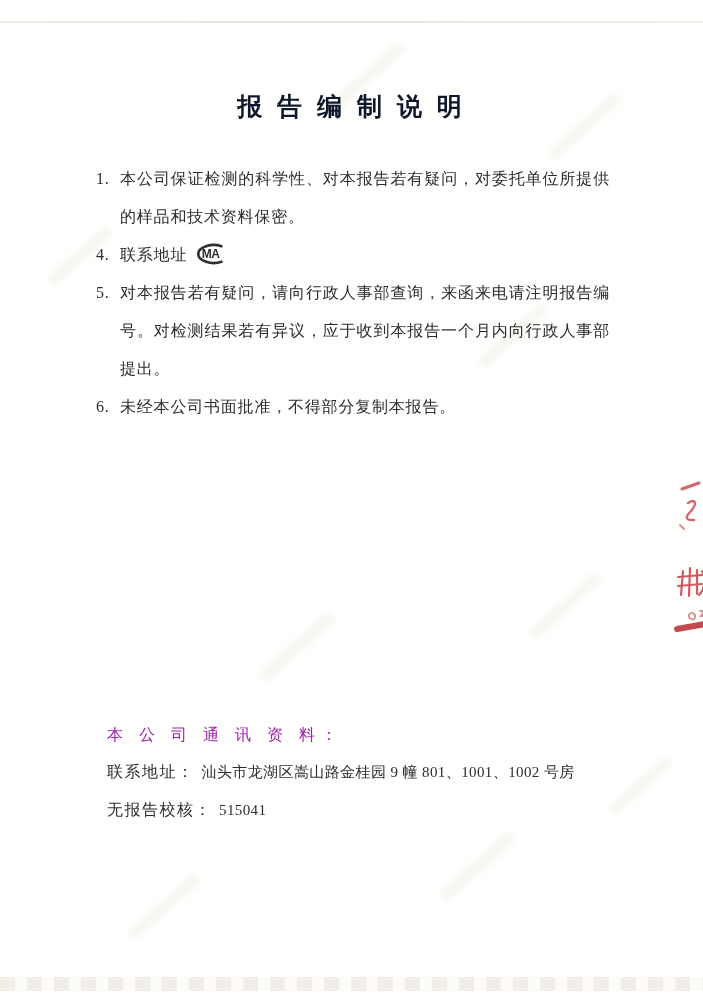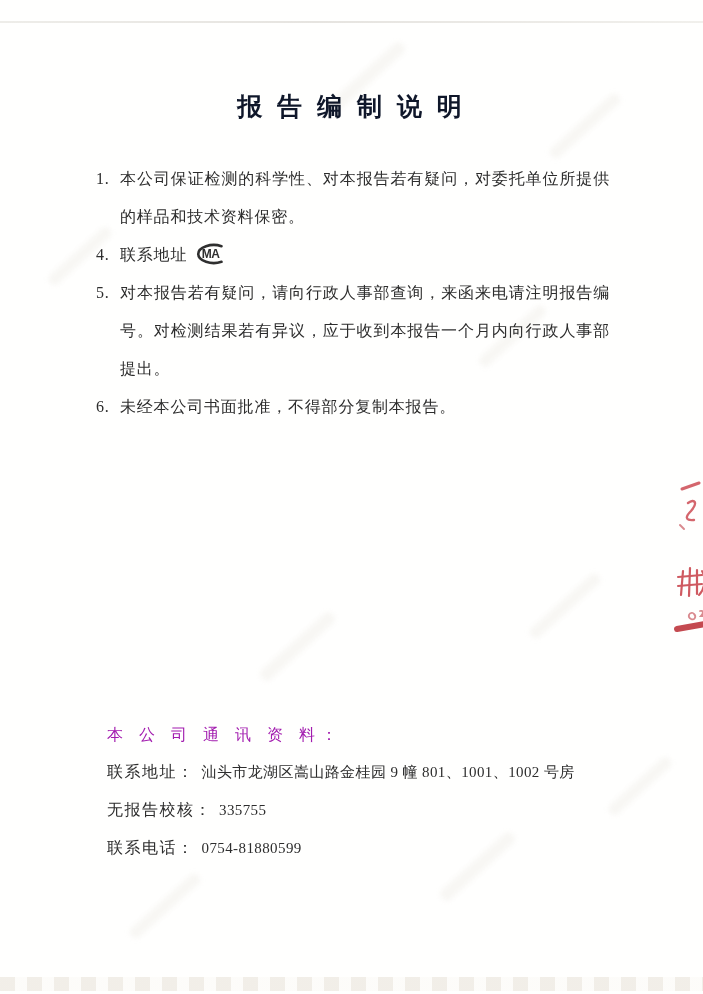--- a/index.html
+++ b/index.html
@@ -96,24 +96,21 @@
       <span class="num">6.</span><span>未经本公司书面批准，不得部分复制本报告。</span>
     </li>
   </ol>
 
   <div class="contact">
     <div class="contact-header">本 公 司 通 讯 资 料：</div>
     <div class="contact-row">
       <span class="clabel">联系地址：</span><span class="cvalue">汕头市龙湖区嵩山路金桂园 9 幢 801、1001、1002 号房</span>
     </div>
     <div class="contact-row">
-      <span class="clabel">无报告校核：</span><span class="cvalue">335755</span>
-    </div>
-    <div class="contact-row">
-      <span class="clabel">联系电话：</span><span class="cvalue">0754-81880599</span>
+      <span class="clabel">无报告校核：</span><span class="cvalue">515041</span>
     </div>
   </div>
 
   <div class="red-mark red-mark-upper">
     <svg width="34" height="80" viewBox="0 0 34 80">
       <path d="M 10,16 L 27,10" fill="none" stroke="#d4666d" stroke-width="3" stroke-linecap="round"></path>
       <path d="M 16,30 C 23,25 26,30 19,38 C 14,43 12,48 22,47" fill="none" stroke="#d4666d" stroke-width="2.4" stroke-linecap="round"></path>
       <path d="M 8,52 L 12,56" fill="none" stroke="#d98a8f" stroke-width="2" stroke-linecap="round"></path>
     </svg>
   </div>

